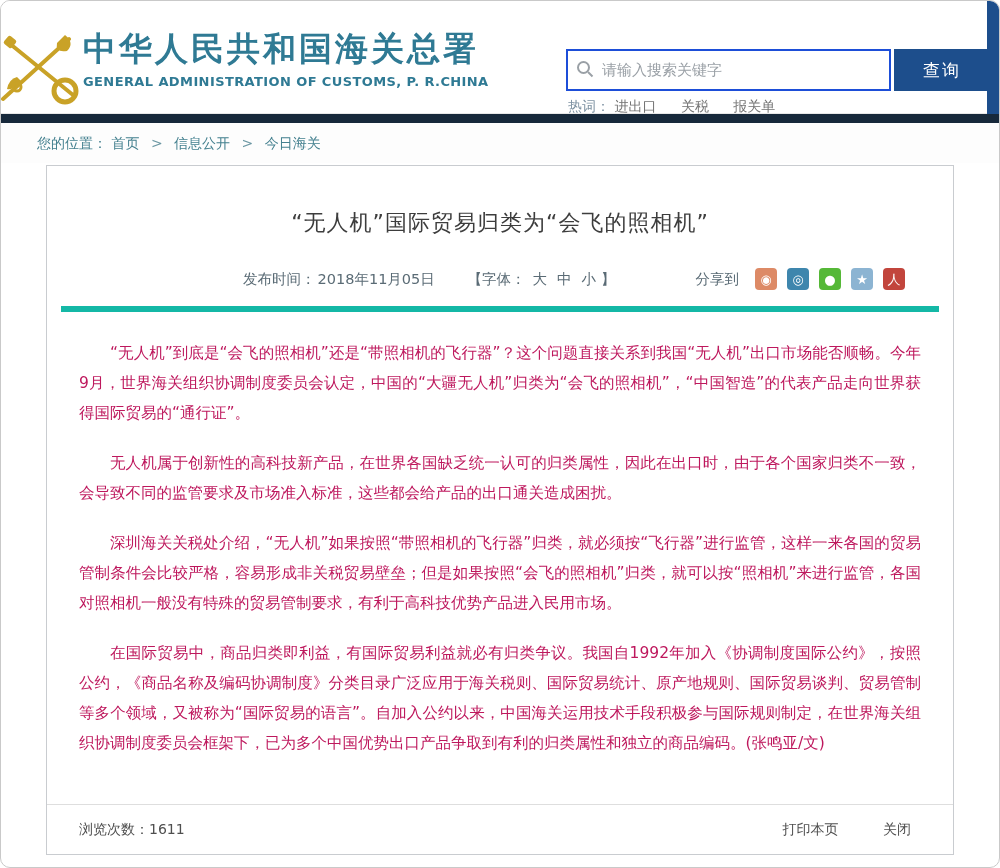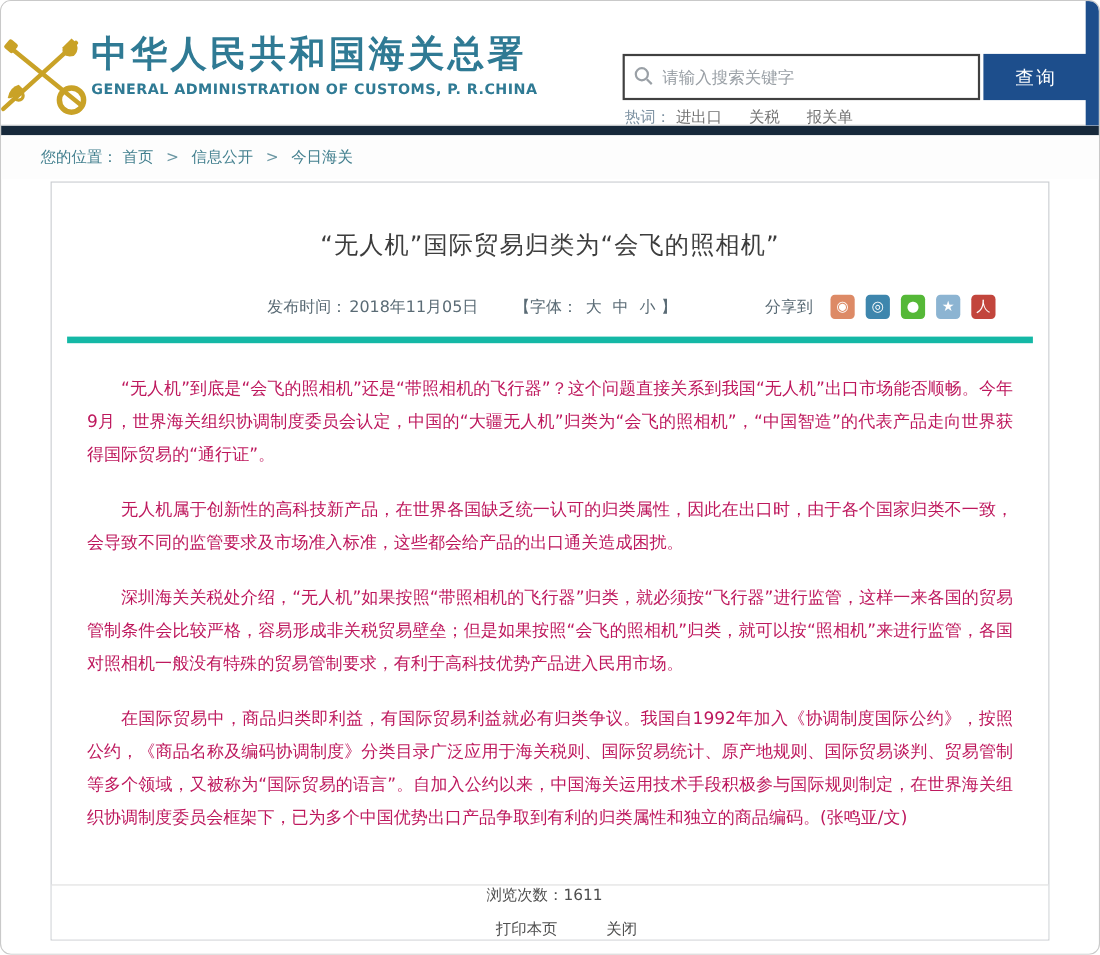--- a/index.html
+++ b/index.html
@@ -12,21 +12,21 @@
   
   .header { position:relative; height:113px; background:#fff; border-bottom:1px solid #e8e8e8; }
   .edge-strip { position:absolute; right:0; top:0; width:12px; height:113px; }
   .logo { position:absolute; left:-6px; top:20px; width:92px; height:92px; }
   .brand { position:absolute; left:82px; top:28px; }
   .brand-cn { font-size:33px; font-weight:bold; color:#2f7a94; letter-spacing:3px; line-height:1.2; }
   .brand-en { font-size:13px; font-weight:bold; color:#2f7a94; letter-spacing:.4px; margin-top:5px; }
   .searchwrap { position:absolute; left:565px; top:48px; display:flex; align-items:stretch; }
   .search-input-box { position:relative; }
   .search-input {
-    width:325px; height:42px; border:2px solid #404040; border-radius:0;
+    width:325px; height:42px; border:2px solid #1d4ed8; border-radius:0;
     font-size:15px; padding:0 10px 0 34px; color:#333; outline:none;
     font-family:"DejaVu Sans","Liberation Sans",sans-serif;
   }
   .search-input::placeholder { color:#9aa0a6; }
   .mag { position:absolute; left:10px; top:11px; width:18px; height:18px; }
   .search-btn {
     width:96px; height:42px; margin-left:3px; border:none; color:#fff;
     font-size:17px; letter-spacing:2px; cursor:pointer; background:#1d4e8c;
     font-family:"DejaVu Sans","Liberation Sans",sans-serif;
   }
@@ -61,21 +61,21 @@
   }
   .body-text { padding:26px 32px 0; }
   .body-text p {
     font-size:15.5px; color:#be185d; line-height:30px; text-indent:2em;
     margin-bottom:20px; text-align:justify;
   }
   
   .article-footer {
     position:absolute; left:0; right:0; bottom:0; height:50px;
     border-top:1px solid #dedede; display:flex; justify-content:space-between; align-items:center;
-    padding:0 42px 0 32px; font-size:14px; color:#4f4f4f; background:#fff;flex-direction:column;
+    padding:0 42px 0 32px; font-size:14px; color:#4f4f4f; background:#fff;
   }
   .article-footer .links a { color:#4f4f4f; text-decoration:none; margin-left:40px; cursor:pointer; }
 </style>
 </head>
 <body>
 
 <div class="page">
 
   <div class="header">
     <div class="edge-strip" style="background-color: rgb(29, 78, 140);"></div>

